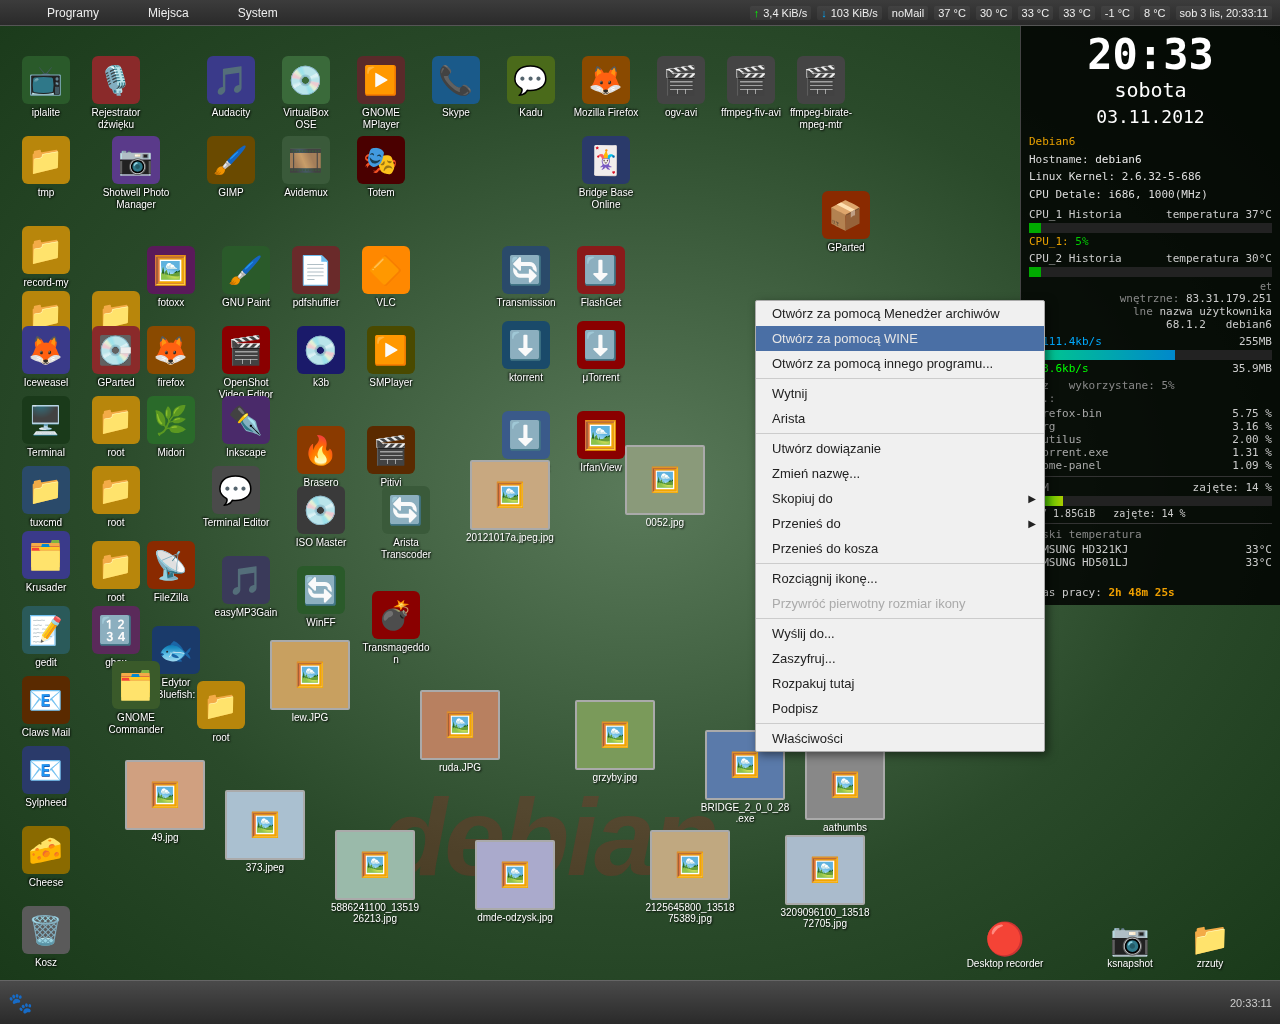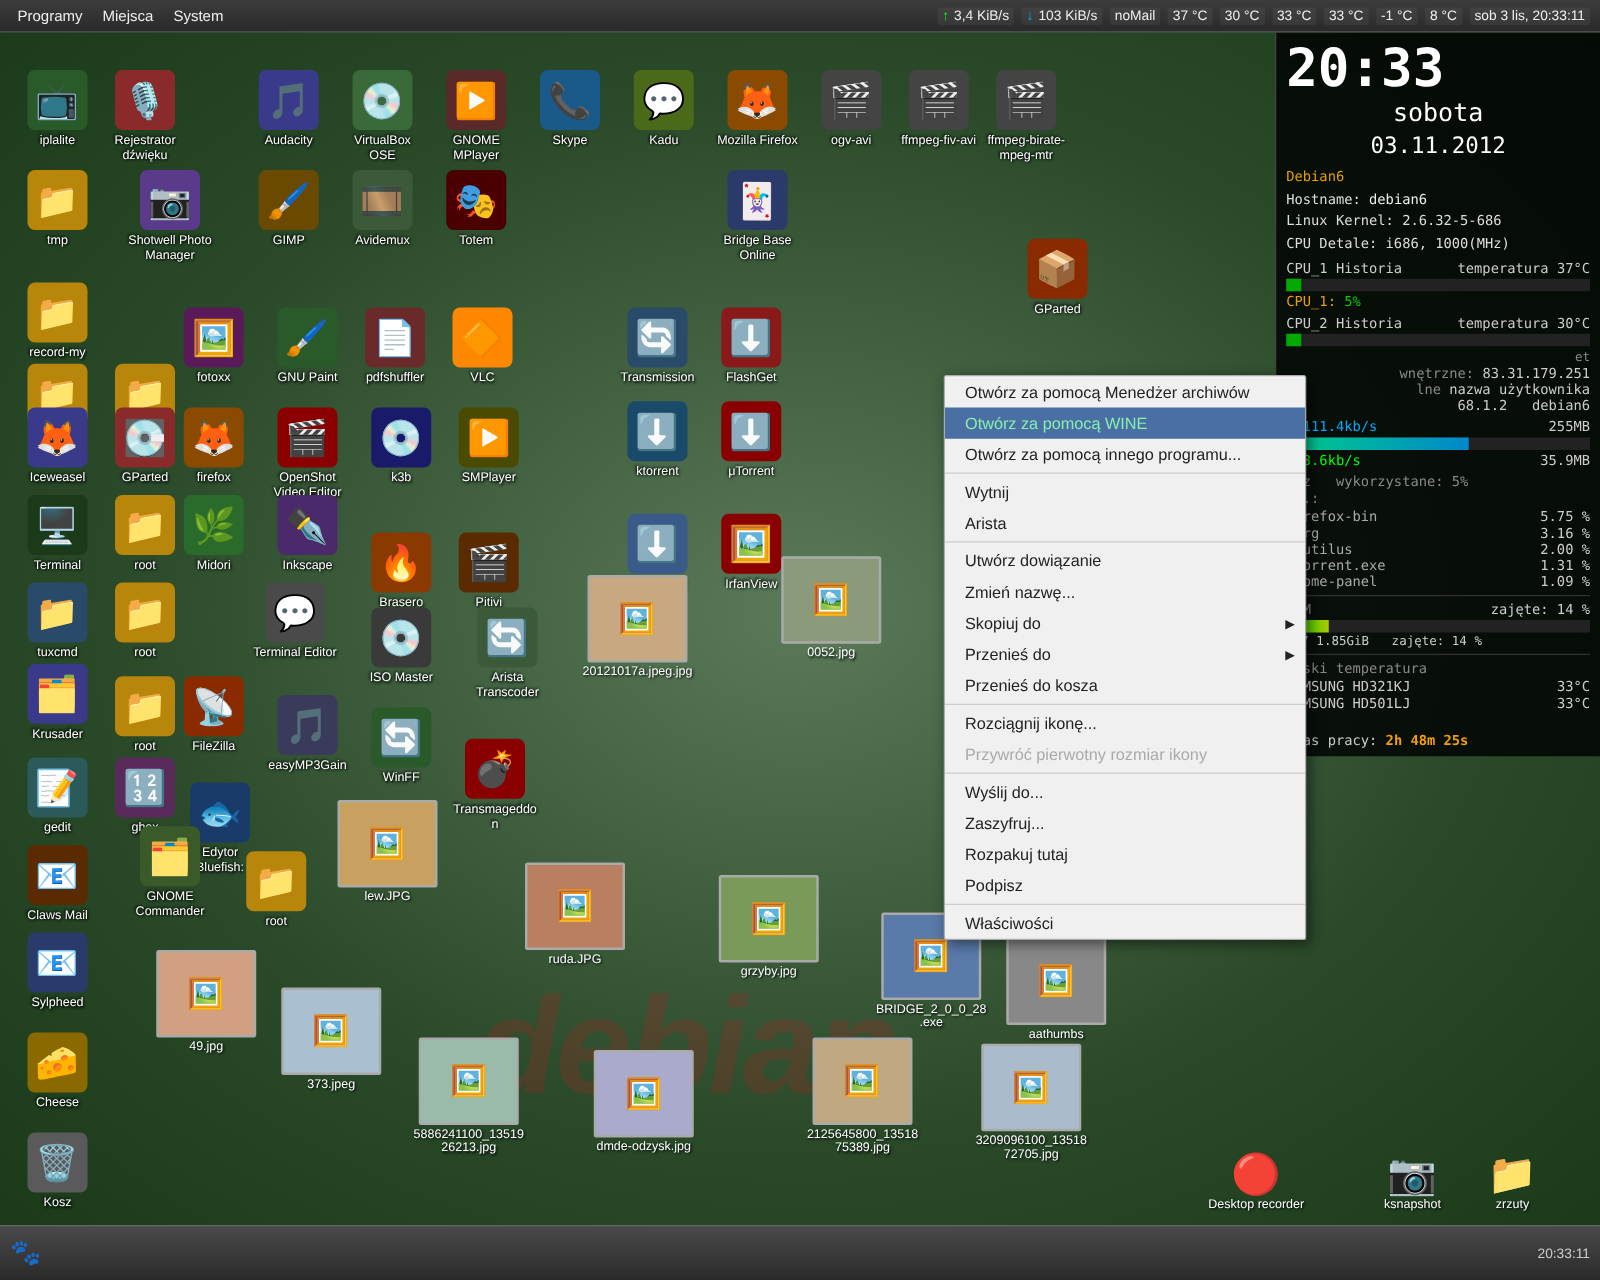--- a/index.html
+++ b/index.html
@@ -69,20 +69,21 @@
       display: flex;
       align-items: center;
       gap: 4px;
       padding: 0 8px;
     }
 
     .top-panel-left span {
       cursor: pointer;
       padding: 2px 6px;
       border-radius: 2px;
+      margin-left: 33px;
     }
 
     .top-panel-right {
       margin-left: auto;
       display: flex;
       align-items: center;
       gap: 6px;
       padding: 0 8px;
       font-size: 11px;
     }
@@ -106,20 +107,21 @@
       background: rgba(0,0,0,0.82);
       color: #ccc;
       font-size: 11px;
       font-family: monospace;
       padding: 6px 8px;
       border-left: 1px solid #444;
       z-index: 50;
     }
 
     .sysmon .clock {
+      text-align: center;
       font-size: 42px;
       font-weight: bold;
       color: #fff;
       line-height: 1.1;
     }
     .sysmon .day-date {
       text-align: center;
       font-size: 20px;
       color: #fff;
       margin-bottom: 4px;
@@ -247,21 +249,21 @@
       padding: 5px 16px;
       cursor: pointer;
       color: #222;
       display: flex;
       align-items: center;
       gap: 8px;
       position: relative;
     }
     .ctx-item:hover, .ctx-item.active {
       background: #4a6fa5;
-      color: #86efac;
+      color: #e5e5e5;
     }
     .ctx-item.disabled {
       color: #aaa;
       cursor: default;
     }
     .ctx-item.has-sub::after {
       content: '▶';
       position: absolute;
       right: 8px;
       font-size: 10px;

